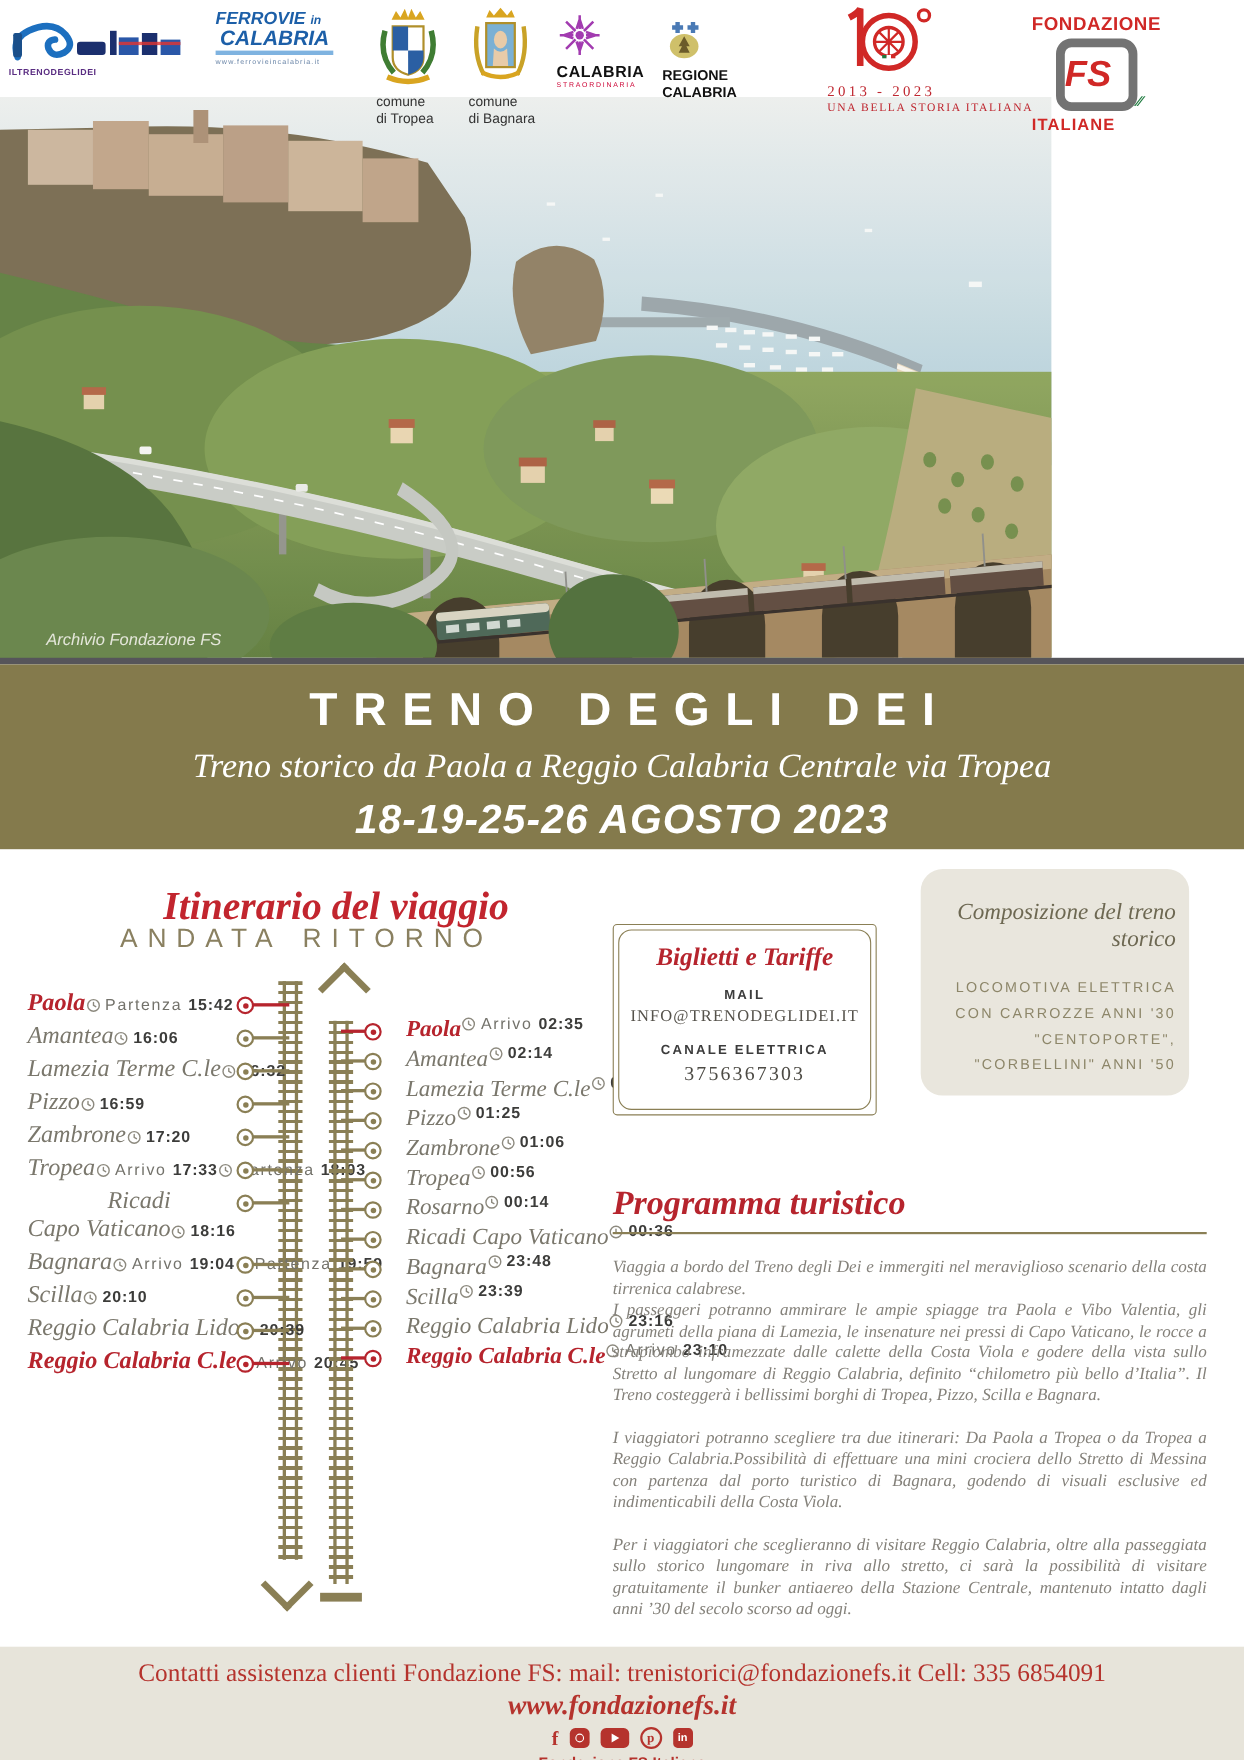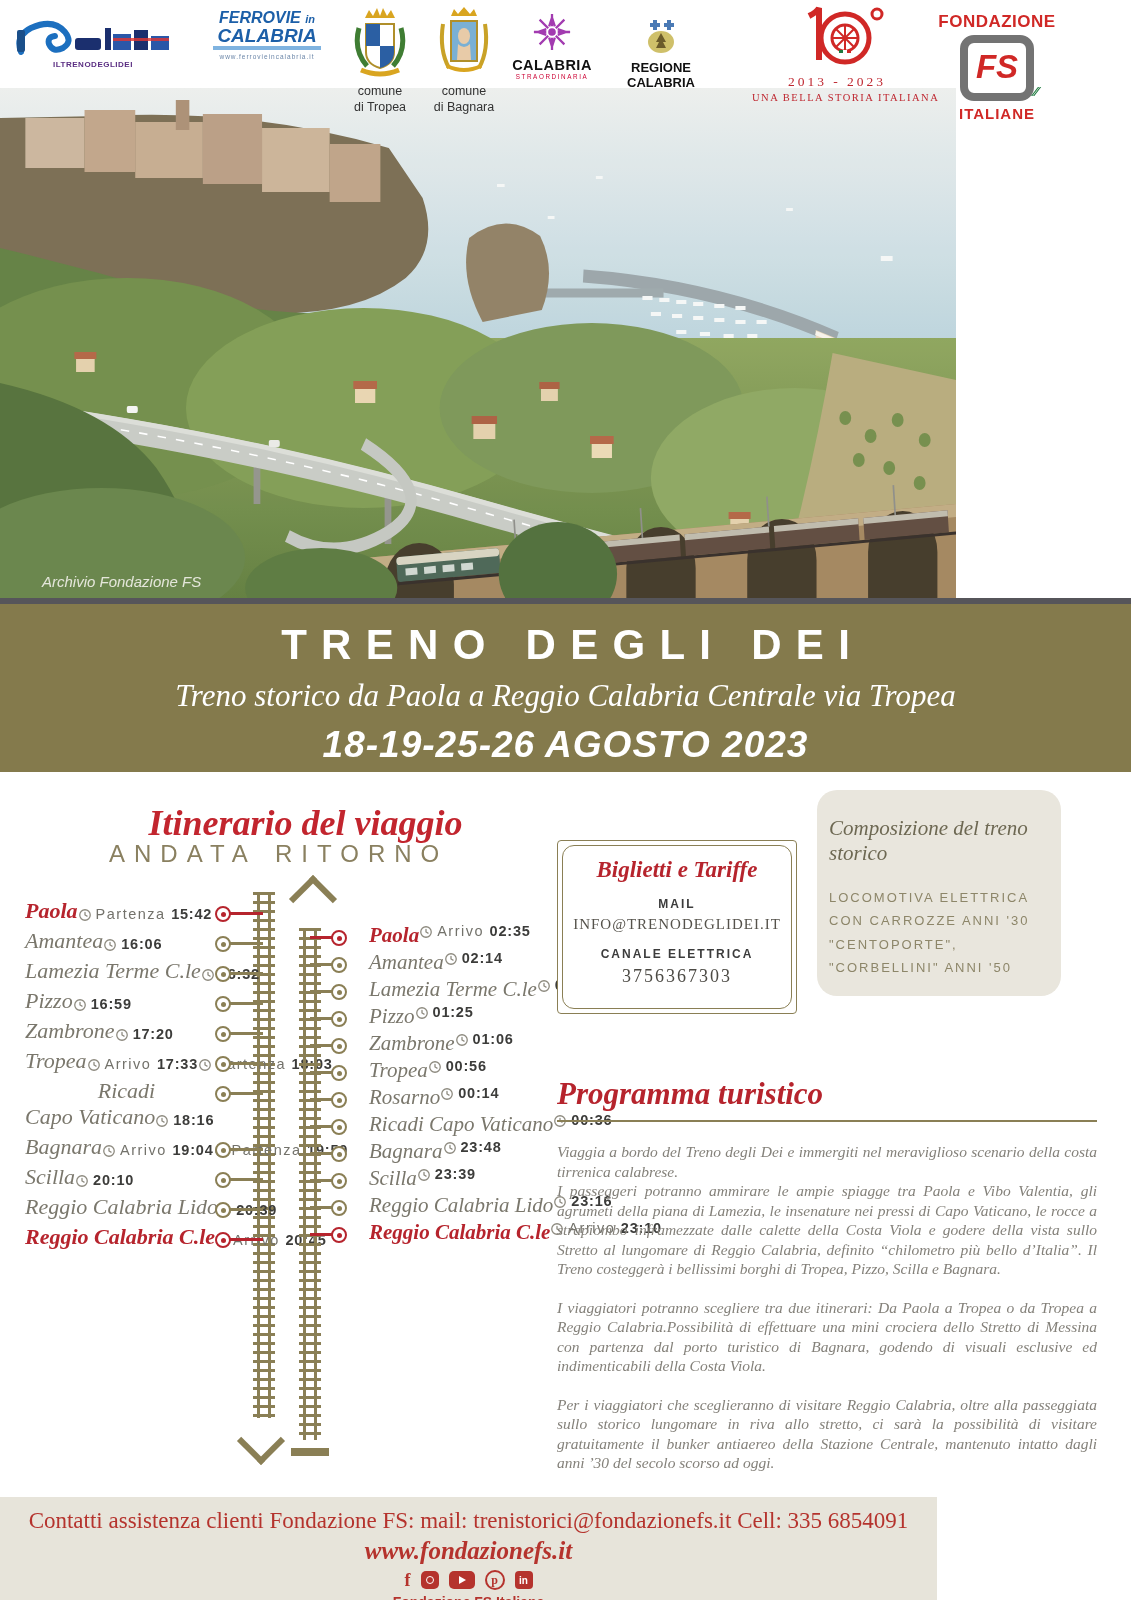--- a/index.html
+++ b/index.html
@@ -4,21 +4,21 @@
 <style>
   html,body{margin:0;padding:0;background:#888;}
   .poster{position:relative;width:1131px;height:1600px;margin:0 auto;background:#fff;overflow:hidden;
           font-family:"Liberation Sans",sans-serif;
           --olive:var(--banner-olive,#847a4c);
           --trk:var(--track-olive,#8a7f55);
           --red:var(--accent-red,#bf2730);
           --fred:var(--footer-red,#b5332d);}
   
   .hdr{position:absolute;left:0;top:0;width:1131px;height:88px;background:#fff;z-index:5;}
-  .logo{position:absolute;text-align:center;}
+  .logo{position:absolute;text-align:left;}
   .logo-tdd{left:8px;top:16px;width:170px;}
   .tdd-title{font-size:8px;font-weight:800;letter-spacing:.5px;color:#5a2d82;margin-top:-4px;}
   .logo-fic{left:196px;top:10px;width:142px;}
   .fic-l1{font-style:italic;font-weight:800;color:#1c5fa8;font-size:16px;line-height:15px;}
   .fic-l1 i{font-size:11px;}
   .fic-l2{font-style:italic;font-weight:800;color:#1c5fa8;font-size:19px;line-height:18px;border-bottom:4px solid #7fb3e0;display:inline-block;padding:0 4px 1px;}
   .fic-url{font-size:6.5px;color:#6b86a8;letter-spacing:1px;margin-top:3px;}
   .logo-crest{top:4px;width:76px;}
   .logo-tropea{left:342px;}
   .logo-bagnara{left:426px;}
@@ -88,29 +88,29 @@
   .t-row.terminal .conn{background:#b6242d;}
   
   .rightcol{position:absolute;left:557px;top:790px;width:540px;}
   .boxes{display:flex;align-items:flex-start;}
   .box-tickets{margin-top:50px;width:222px;min-height:146px;background:#fff;border:1.5px solid var(--trk);border-radius:4px;position:relative;text-align:center;padding:16px 8px 10px;}
   .box-tickets::before{content:"";position:absolute;inset:4px;border:1px solid var(--trk);border-radius:12px;pointer-events:none;}
   .bt-title{font-family:"Liberation Serif",serif;font-style:italic;font-weight:700;font-size:23px;color:#b6242d;margin-bottom:14px;}
   .bt-lbl{font-size:12px;font-weight:800;letter-spacing:2px;color:#3c3c3c;margin-bottom:5px;}
   .bt-mail{font-family:"Liberation Serif",serif;font-size:15px;letter-spacing:1px;color:#55524b;margin-bottom:14px;}
   .bt-num{font-family:"Liberation Serif",serif;font-size:18px;letter-spacing:2px;color:#4c4a44;}
-  .box-comp{margin-left:20px;width:244px;min-height:198px;background:#e9e6dd;border-radius:20px;text-align:left;padding:26px 12px 16px;box-sizing:border-box;}
+  .box-comp{margin-left:40px;width:244px;min-height:198px;background:#e9e6dd;border-radius:20px;text-align:right;padding:26px 12px 16px;box-sizing:border-box;}
   .bc-title{font-family:"Liberation Serif",serif;font-style:italic;font-size:21px;color:#6d6852;margin-bottom:20px;}
   .bc-body{font-size:13px;font-weight:500;letter-spacing:2px;line-height:1.8;color:#8d8669;white-space:pre-line;}
   .program{margin-top:62px;}
   .prog-title{font-family:"Liberation Serif",serif;font-style:italic;font-weight:800;font-size:31px;color:#b6242d;}
   .prog-rule{border:none;border-bottom:2px solid var(--trk);margin:8px 0 20px;}
   .program p{font-family:"Liberation Serif",serif;font-style:italic;font-size:15.5px;line-height:19.5px;color:#84817a;text-align:justify;white-space:pre-line;margin:0 0 19px;}
   
-  .footer{position:absolute;left:0;top:1497px;width:937px;height:103px;background:var(--footer-bg,#e7e4da);text-align:center;color:var(--fred);}
+  .footer{position:absolute;left:0;top:1497px;width:1131px;height:103px;background:var(--footer-bg,#e7e4da);text-align:center;color:var(--fred);}
   .f-line1{font-family:"Liberation Serif",serif;font-size:23px;margin-top:11px;}
   .f-line2{font-family:"Liberation Serif",serif;font-style:italic;font-weight:700;font-size:25px;margin-top:3px;}
   .f-social{margin-top:5px;display:flex;justify-content:center;align-items:center;gap:10px;height:20px;}
   .ic{display:inline-flex;align-items:center;justify-content:center;}
   .ic-f{font-weight:800;font-size:18px;color:var(--fred);font-family:"Liberation Serif",serif;}
   .ic-ig{width:18px;height:18px;background:var(--fred);border-radius:5px;position:relative;}
   .ic-ig::after{content:"";position:absolute;left:5px;top:5px;width:6px;height:6px;border:1.5px solid #fff;border-radius:50%;}
   .ic-yt{width:26px;height:18px;background:var(--fred);border-radius:5px;}
   .ic-yt::after{content:"";width:0;height:0;border-left:7px solid #fff;border-top:4.5px solid transparent;border-bottom:4.5px solid transparent;margin-left:2px;}
   .ic-pi{width:16px;height:16px;border:2px solid var(--fred);border-radius:50%;color:var(--fred);font-family:"Liberation Serif",serif;font-size:12px;font-weight:700;line-height:15px;}

